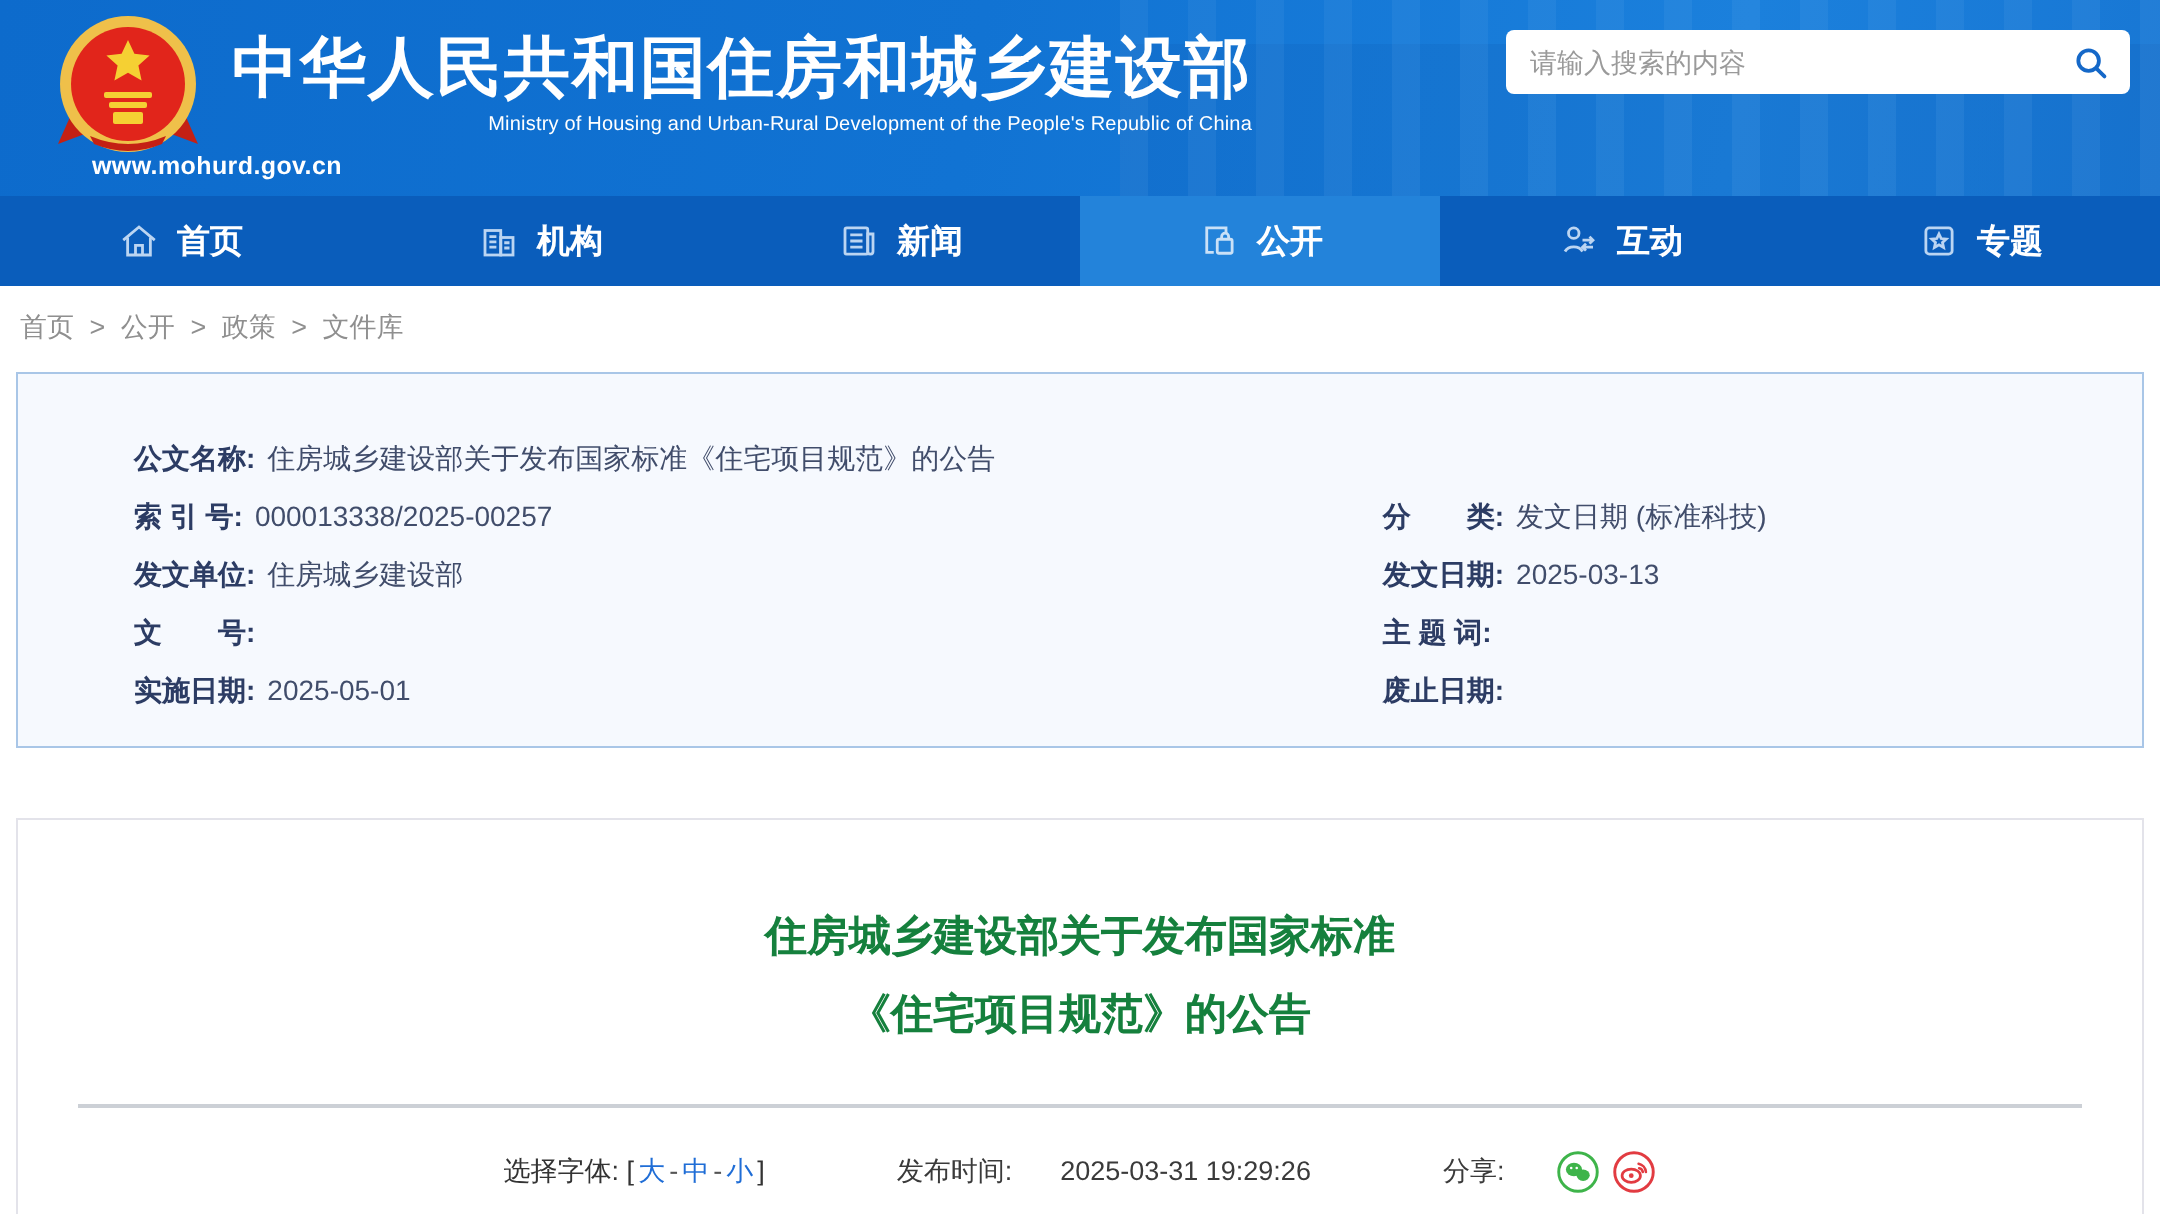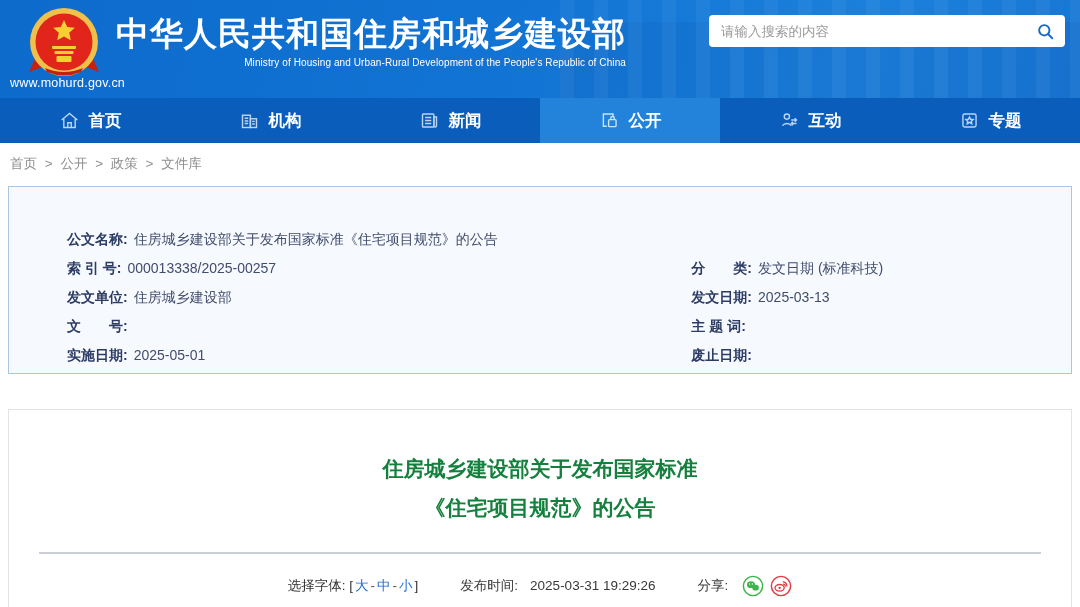--- a/index.html
+++ b/index.html
@@ -8,59 +8,59 @@
 
   
   .site-header { position:relative; height:98px;
     background:linear-gradient(100deg,#0d6bcc 0%,#1173d3 45%,#1b80dc 80%,#1877d4 100%); }
   .header-building { position:absolute; right:0; top:0; width:520px; height:98px; opacity:.18;
     background:
       repeating-linear-gradient(90deg, rgba(255,255,255,.25) 0 14px, transparent 14px 34px),
       linear-gradient(180deg, transparent 0 22px, rgba(10,60,140,.55) 22px 98px); }
   .emblem-wrap { position:absolute; left:10px; top:6px; width:108px; text-align:center; }
   .emblem-wrap svg { display:block; margin:0 auto; }
-  .site-url { color:#fff; font-weight:normal; font-size:12.5px; letter-spacing:.2px; margin-top:-2px; }
+  .site-url { color:#fff; font-weight:bold; font-size:12.5px; letter-spacing:.2px; margin-top:-2px;margin-left:36px; }
   .title-block { position:absolute; left:116px; top:13px; color:#fff;text-align:right; }
   .title-cn { font-size:33px; font-weight:bold; letter-spacing:1px; line-height:1.25; }
   .title-en { font-size:10px; margin-top:3px; letter-spacing:.1px; }
-  .search-box { position:absolute; right:15px; top:15px; width:356px; height:32px;
+  .search-box { position:absolute; right:15px; top:15px; width:312px; height:32px;
     background:#fff; border-radius:4px; display:flex; align-items:center; padding:0 10px 0 12px; }
   .search-box input { flex:1; border:none; outline:none; font-size:13.5px; color:#333;
     font-family:inherit; background:transparent; }
   .search-box input::placeholder { color:#9a9a9a; }
   .search-box svg { flex:0 0 auto; }
 
   
   .main-nav { display:flex; height:45px; background:#0a5dbb; }
   .nav-item { flex:1; display:flex; align-items:center; justify-content:center; gap:9px;
     color:#fff; font-size:16.5px; font-weight:bold; cursor:pointer; }
   .nav-item.active { background:#2383da; }
   .nav-item svg { opacity:.85; }
 
   
   .breadcrumb { padding:12px 0 0 10px; font-size:13.5px; color:#8f8f8f; }
   .breadcrumb span { margin-right:4px; }
   .breadcrumb .crumb { cursor:pointer; }
 
   
   .meta-box { margin:13px 8px 0; border:1px solid #a9c6e7; background:#f6f9fe;
-    padding:38px 58px 20px; height:188px; }
+    padding:28px 58px 20px; height:188px; }
   .meta-row { display:flex; line-height:29px; font-size:14px; }
   .meta-cols { display:flex; }
   .meta-col-left { width:66%; }
   .meta-col-right { width:34%; }
   .meta-label { font-weight:bold; color:#2c3c64; white-space:pre; }
   .meta-value { color:#414d6b; margin-left:6px; }
 
   
   .article-box { margin:35px 8px 0; border:1px solid #e3e3ea; background:#fff; height:500px; }
   .article-title { text-align:center; font-size:21px; font-weight:bold; color:#15803d;
     line-height:1.85; padding-top:40px; }
   .article-divider { margin:24px 30px 0; border-top:2px solid #ccd0d6; }
-  .article-meta { display:flex; justify-content:center; align-items:center; gap:12px;
+  .article-meta { display:flex; justify-content:center; align-items:center; gap:24px;
     margin-top:21px; font-size:13.5px; color:#3a3a3a; }
   .font-links { color:#333; }
   .font-links a { color:#1f6dd6; text-decoration:none; cursor:pointer; margin:0 2px; }
   .font-sep { color:#555; }
   .meta-gap { width:18px; }
   .share-icons { display:flex; gap:6px; align-items:center; margin-left:2px; }
   .share-icons span { display:inline-flex; cursor:pointer; }
 </style>
 </head>
 <body>

